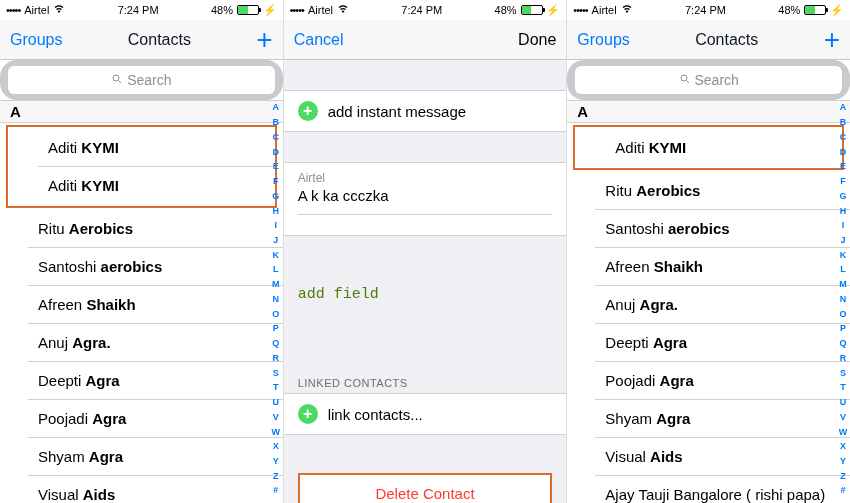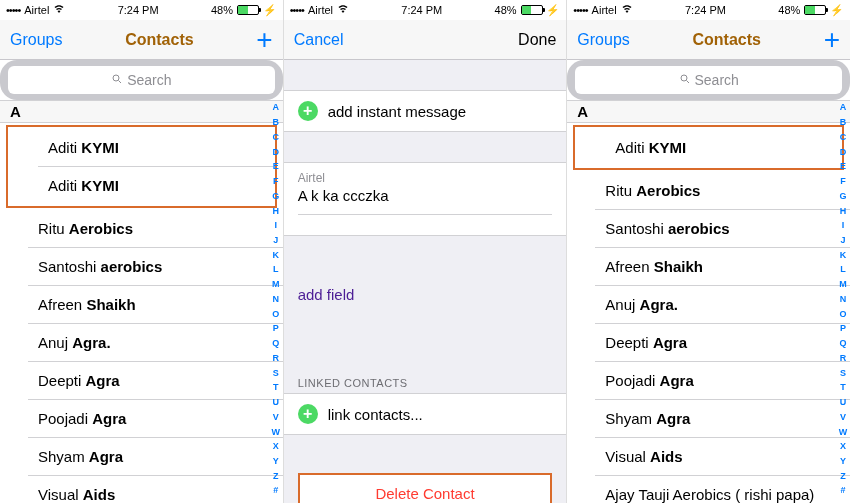--- a/index.html
+++ b/index.html
@@ -12,21 +12,21 @@
   .sb-left, .sb-right { display: flex; align-items: center; gap: 4px; }
   .dots { letter-spacing: -1px; }
   .battery-box { display: inline-flex; align-items: center; }
   .battery-shell { width: 22px; height: 10px; border: 1px solid #000; border-radius: 2px; position: relative; display: inline-block; }
   .battery-shell::after { content:""; position:absolute; right:-3px; top:2px; width:2px; height:4px; background:#000; border-radius:0 1px 1px 0; }
   .battery-fill { position:absolute; left:0; top:0; height:100%; width:48%; background:#4cd964; }
 
   .nav-bar { height: 40px; display: flex; align-items: center; justify-content: space-between; padding: 0 10px; border-bottom: 1px solid #c8c7cc; background: #f7f7f7; }
   .nav-btn { color: #007aff; font-size: 16px; }
   .nav-btn.disabled { color: #000000; }
-  .nav-title { font-size: 16px; font-weight: 700; color: #a16207; }
+  .nav-title { font-size: 16px; font-weight: 400; color: #0f172a; }
   .plus { font-size: 28px; font-weight: 300; color: #007aff; line-height: 1; }
 
   .search-wrap { padding: 6px 8px; background: #c9c9ce; border-radius: 17px; }
   .search-field { background: #fff; border-radius: 6px; height: 28px; display:flex; align-items:center; justify-content:center; color:#8e8e93; font-size:14px; gap:4px; }
 
   .section-header { background: #f7f7f7; padding: 2px 10px; font-size: 15px; font-weight: 600; color:#000; border-top:1px solid #d1d1d4; border-bottom:1px solid #d1d1d4; }
   .contact-row { padding: 10px 10px; border-bottom: 1px solid #d1d1d4; font-size: 15px; color:#000;margin-left:28px; }
   .contact-row .first { font-weight: 400; }
   .contact-row .last { font-weight: 700; }
   .highlight-box { border: 2px solid #d96b2b; padding: 2px; margin: 2px 6px; }
@@ -36,21 +36,21 @@
   .index-strip { position: absolute; right: 0; top: 100px; bottom: 5px; width: 14px; display:flex; flex-direction:column; justify-content: space-around; align-items:center; font-size:9px; color:#007aff; font-weight:600; }
 
   .edit-body { background:#efeff4; height: calc(100% - 60px); overflow:hidden; }
   .edit-row { background:#fff; display:flex; align-items:center; padding:10px 14px; gap:10px; border-top:1px solid #d1d1d4; border-bottom:1px solid #d1d1d4; font-size:15px; }
   .add-icon { width:20px; height:20px; border-radius:50%; background:#4cd964; color:#fff; display:flex; align-items:center; justify-content:center; font-size:16px; font-weight:700; line-height:1; }
   .edit-gap { height: 30px; }
   .field-group { background:#fff; border-top:1px solid #d1d1d4; border-bottom:1px solid #d1d1d4; }
   .field-label { color:#8e8e93; font-size:12px; padding: 8px 14px 0 14px; }
   .field-value { color:#000; font-size:15px; padding: 2px 14px 10px 14px; }
   .field-line { border-top:1px solid #d1d1d4; margin: 0 14px; }
-  .link-add { color:#4c1d95; }
+  .link-add { color:#4d7c0f;font-family:Liberation Mono, monospace; }
   .group-label { color:#6d6d72; font-size:11px; padding: 14px 14px 4px 14px; letter-spacing: 0.5px; }
   .delete-wrap { padding: 8px 14px; }
   .delete-box { border:2px solid #d96b2b; text-align:center; }
   .delete-btn { color:#ff3b30; font-size:15px; padding: 10px; background:#fff; }
 
   .scroll-list { height: calc(100% - 100px); overflow: hidden; position: relative; }
   .svg-ico { width:12px; height:12px; }
 </style>
 </head>
 <body>
@@ -235,21 +235,21 @@
         <div class="contact-row" style="border-bottom:none"><span class="first">Aditi</span> <span class="last">KYMI</span></div>
       </div>
       <div class="contact-row"><span class="first">Ritu</span> <span class="last">Aerobics</span></div>
       <div class="contact-row"><span class="first">Santoshi</span> <span class="last">aerobics</span></div>
       <div class="contact-row"><span class="first">Afreen</span> <span class="last">Shaikh</span></div>
       <div class="contact-row"><span class="first">Anuj</span> <span class="last">Agra.</span></div>
       <div class="contact-row"><span class="first">Deepti</span> <span class="last">Agra</span></div>
       <div class="contact-row"><span class="first">Poojadi</span> <span class="last">Agra</span></div>
       <div class="contact-row"><span class="first">Shyam</span> <span class="last">Agra</span></div>
       <div class="contact-row"><span class="first">Visual</span> <span class="last">Aids</span></div>
-      <div class="contact-row"><span class="first">Ajay Tauji Aerobics ( rishi papa)</span> <span class="last"></span></div>
+      <div class="contact-row"><span class="first">Ajay Tauji Bangalore ( rishi papa)</span> <span class="last"></span></div>
 
     </div>
     <div class="index-strip" id="idx3">
         <span>A</span>
         <span>B</span>
         <span>C</span>
         <span>D</span>
         <span>E</span>
         <span>F</span>
         <span>G</span>

